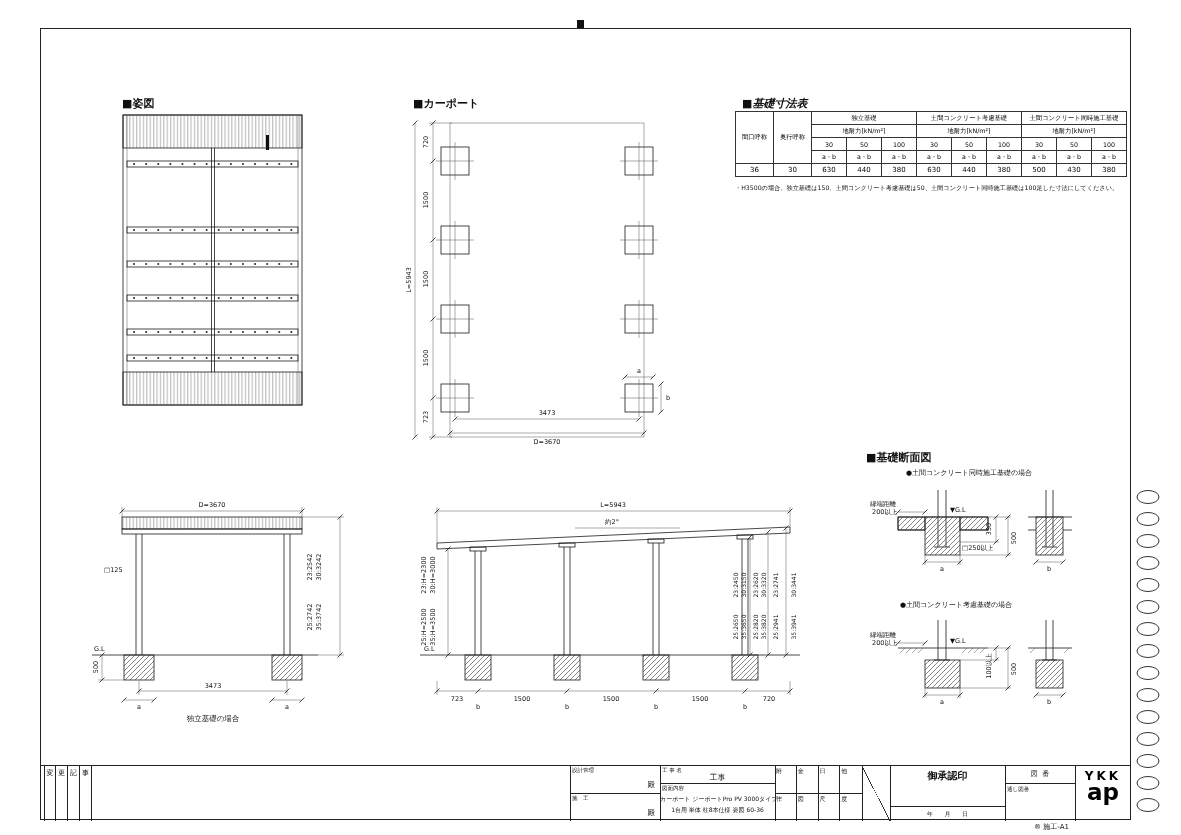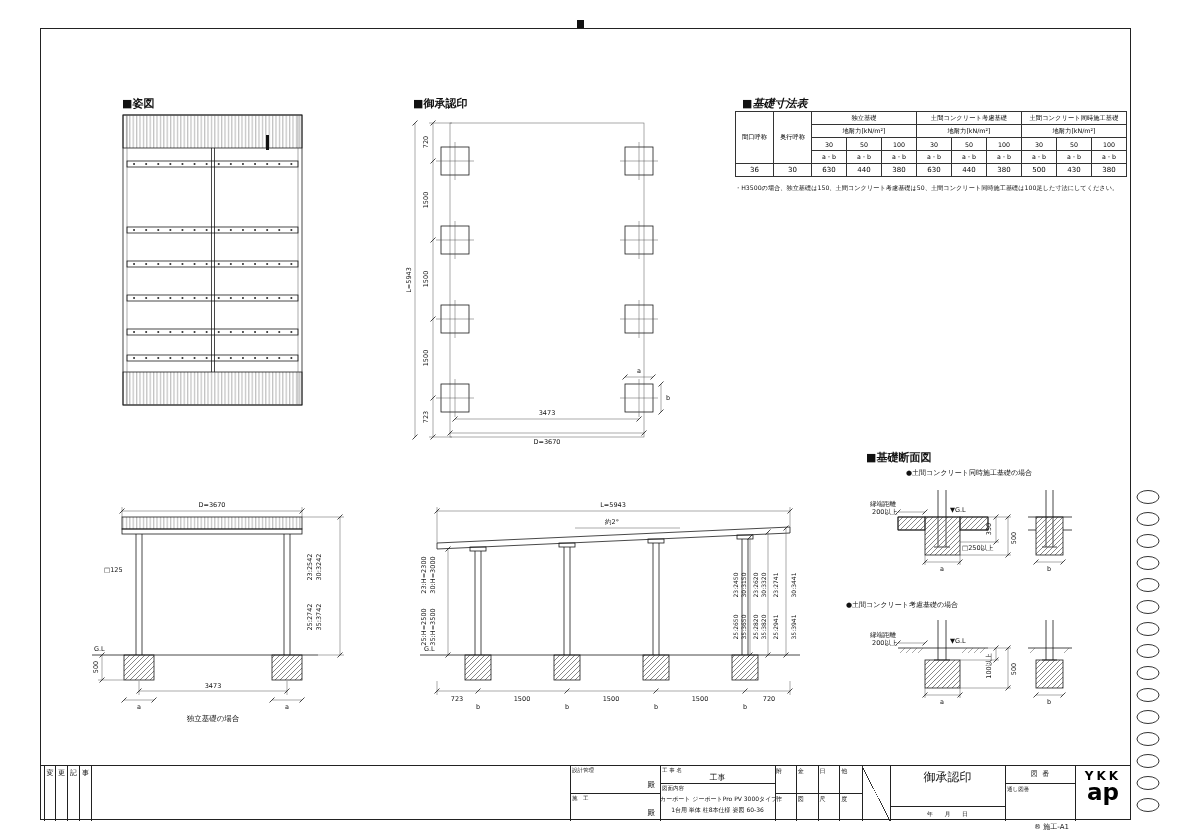--- a/index.html
+++ b/index.html
@@ -33,21 +33,21 @@
   #tb .dono{position:absolute;right:5px;bottom:3px;font-size:7.5px;}
   #tb .cen{text-align:center;}
   #tb .pj{font-size:8px;margin-top:6px;}
   #tb .l1{font-size:6px;margin-top:11px;white-space:nowrap;}
   #tb .l2{font-size:6px;margin-top:2px;white-space:nowrap;}
   #tb .gridbox{position:absolute;left:735px;top:0;width:87px;height:55px;display:grid;grid-template-columns:repeat(4,1fr);grid-template-rows:1fr 1fr;}
   #tb .gc{border-right:0.6px solid #222;border-bottom:0.6px solid #222;font-size:6px;padding:1px;box-sizing:border-box;}
   #tb .gc:nth-child(4n){border-right:none;}
   #tb .gc:nth-child(n+5){border-bottom:none;}
   #tb .diag{position:absolute;left:822px;top:0;width:28px;height:55px;background:linear-gradient(to right top,transparent 49.2%,#333 49.2%,#333 50.8%,transparent 50.8%);}
-  #tb .app{font-size:12px;margin-top:3px;}
+  #tb .app{font-size:10px;margin-top:3px;font-weight:bold;}
   #tb .dateline{position:absolute;left:0;right:0;top:40px;border-top:0.6px solid #222;}
   #tb .date{position:absolute;left:0;right:0;top:44px;font-size:6px;text-align:center;white-space:pre;}
   #tb .zb{font-size:7px;margin-top:3px;white-space:pre;}
   #tb .hd{position:absolute;left:0;right:0;border-top:0.8px solid #222;}
   #tb .slab{position:absolute;left:2px;top:20px;font-size:5.5px;}
   #tb .ykk{font-weight:bold;font-size:12px;letter-spacing:3px;text-align:center;margin-top:3px;color:#000000;}
   #tb .ap{font-weight:bold;font-size:23px;text-align:center;line-height:0.85;color:#000;}
   #tb .tb-rev{position:absolute;left:4px;top:0;height:55px;display:flex;}
   #tb .rc{width:12px;border-right:0.7px solid #222;border-left:none;font-size:7px;text-align:center;padding-top:2px;box-sizing:border-box;}
   #tb .rc:first-child{border-left:0.7px solid #222;}
@@ -410,25 +410,25 @@
   <line class="thin" x1="1036" y1="695" x2="1063" y2="695"></line>
   <line x1="1033.5" y1="697.5" x2="1038.5" y2="692.5"></line>
   <line x1="1060.5" y1="697.5" x2="1065.5" y2="692.5"></line>
   <text x="1049" y="704" text-anchor="middle">b</text>
 </g>
 </svg>
 
 <div class="frame"></div>
 
 <div class="sect" style="left:122px;top:96px;">■姿図</div>
-<div class="sect" style="left:413px;top:96px;">■御承認印</div>
+<div class="sect" style="left:413px;top:96px;">■カーポート</div>
 <div class="sect" style="left:742px;top:96px;font-style:italic;">■基礎寸法表</div>
 <div class="sect" style="left:866px;top:450px;">■基礎断面図</div>
 <div class="dtitle" style="left:870px;top:468px;margin-left:36px;">●土間コンクリート同時施工基礎の場合</div>
-<div class="dtitle" style="left:846px;top:600px;">●土間コンクリート考慮基礎の場合</div>
+<div class="dtitle" style="left:900px;top:600px;">●土間コンクリート考慮基礎の場合</div>
 
 <div class="abs" id="ftable">
 <table>
 <colgroup>
           <col style="width:38px">
           <col style="width:38px">
           <col span="9" style="width:35px">
         </colgroup>
 <tbody>
           <tr class="h">

